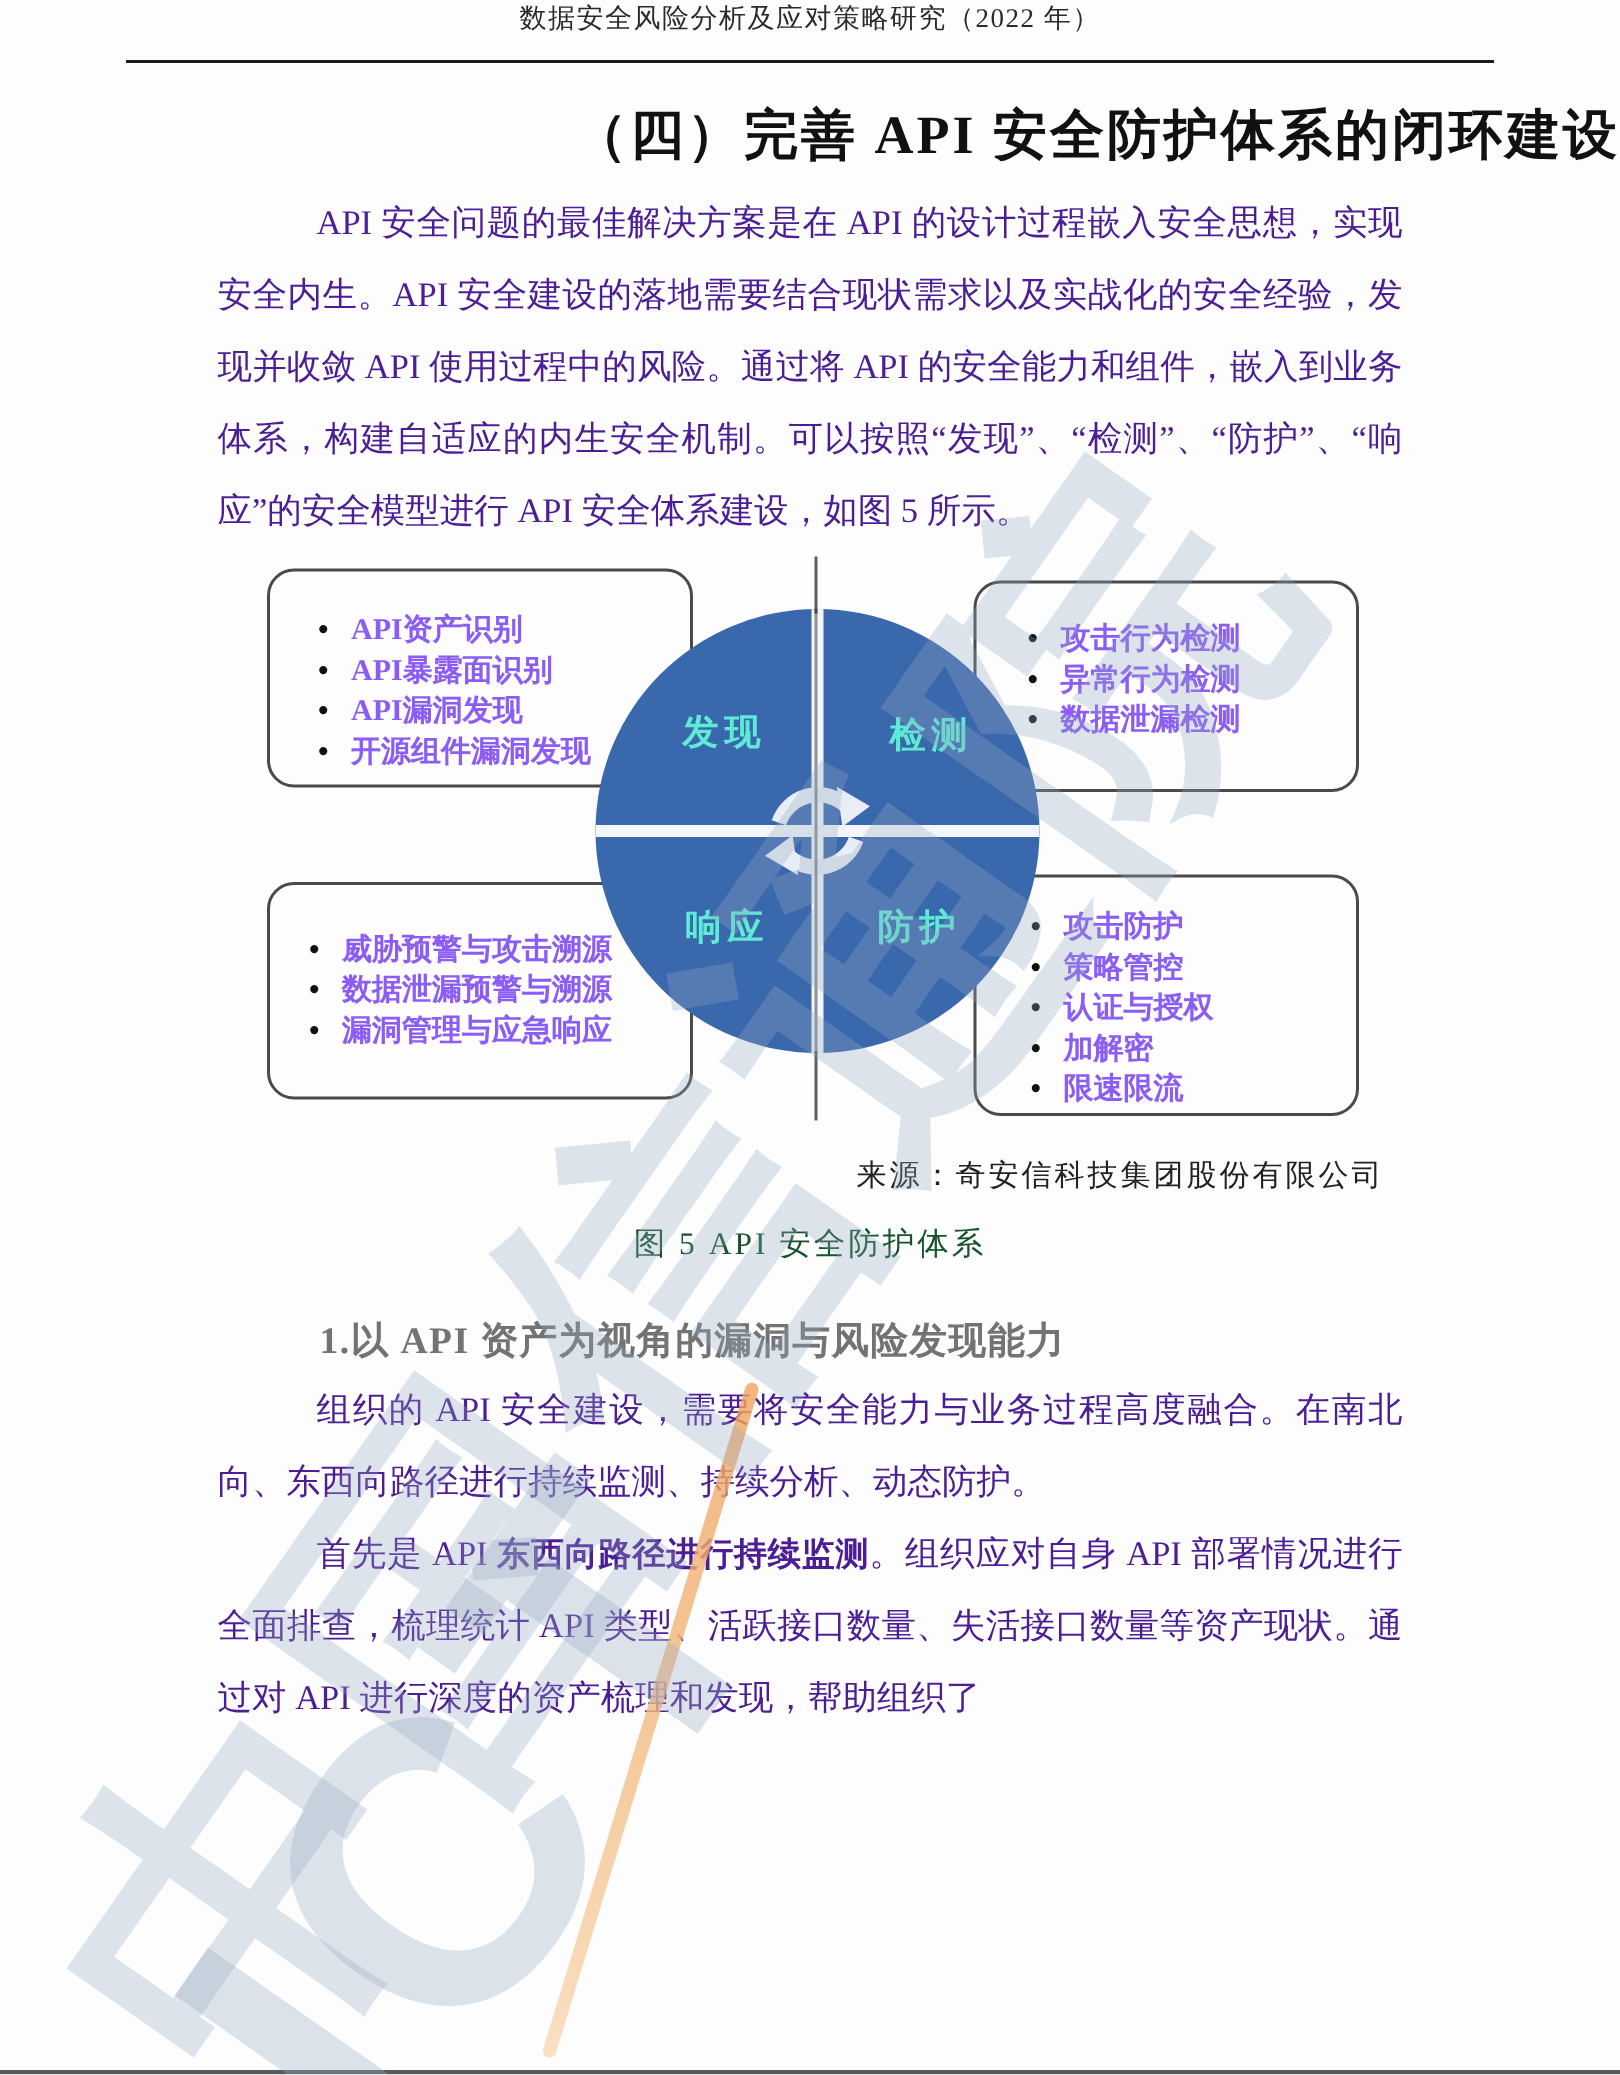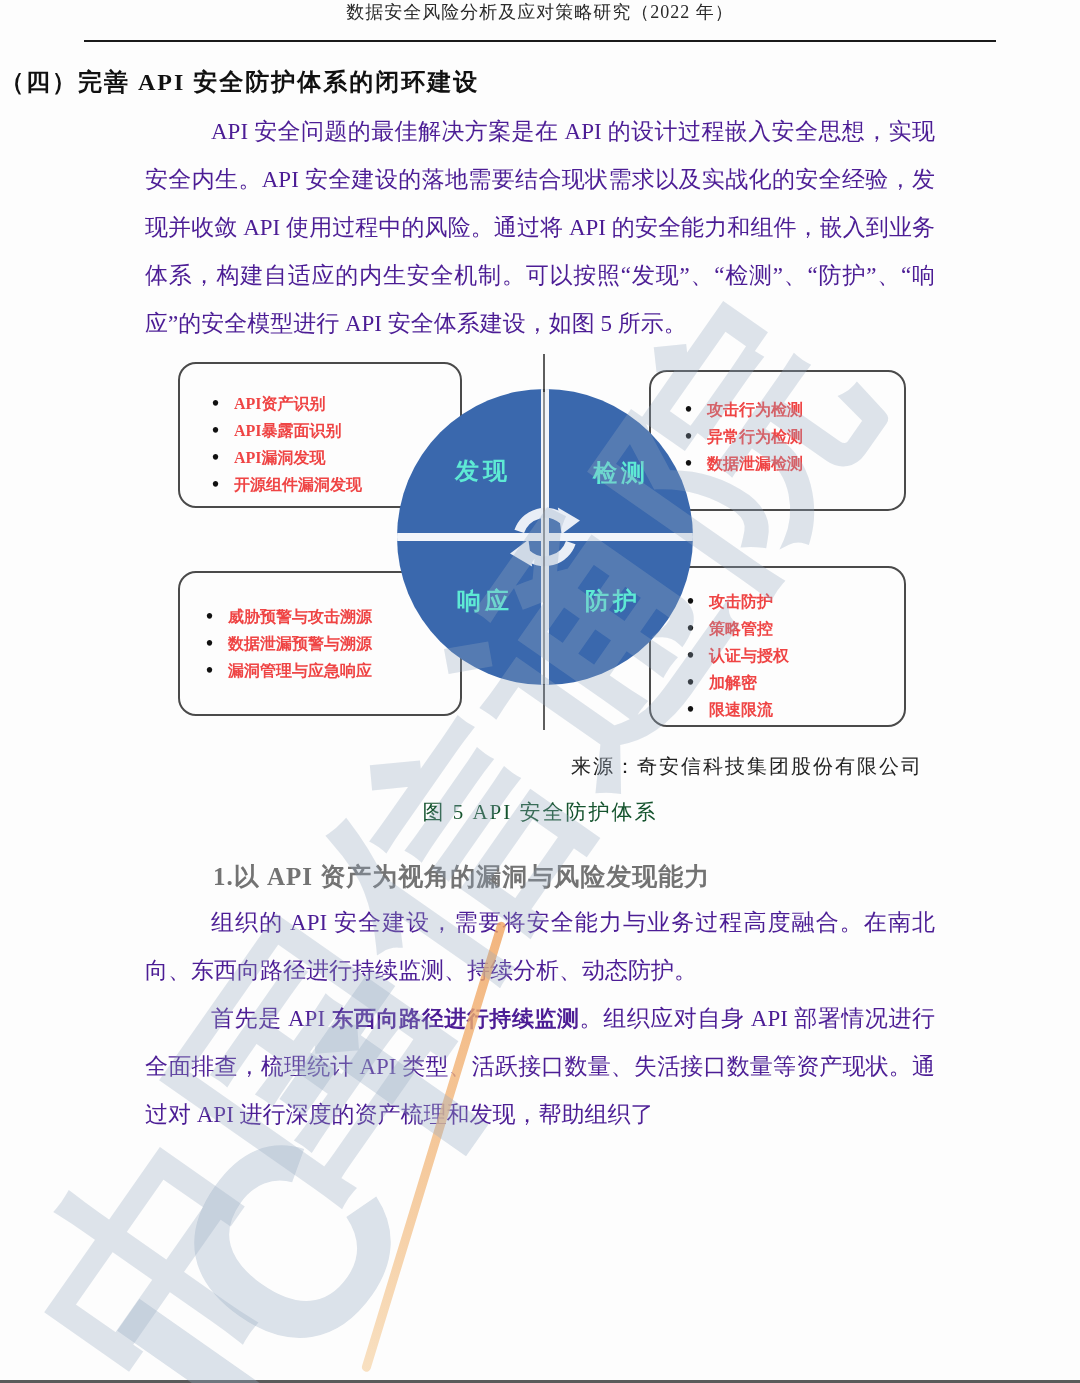--- a/index.html
+++ b/index.html
@@ -5,39 +5,39 @@
   html,body{margin:0;padding:0;}
   body{background:#e9e9e9;font-family:"Liberation Serif","DejaVu Serif",serif;}
   .page{
     position:relative;width:1080px;height:1383px;margin:0 auto;
     background:#fdfdfd;overflow:hidden;color:#1c1c1c;
   }
   
   .header{text-align:center;font-size:18px;letter-spacing:1px;color:#2a2a2a;}
   .header-rule{width:912px;margin:16px auto 0 auto;border:none;border-top:2px solid #1b1b1b;}
   
-  .doc-title{margin-top:24px;text-align:left;font-size:24px;font-weight:bold;letter-spacing:2px;color:#111;}
+  .doc-title{margin-top:24px;text-align:right;font-size:36px;font-weight:bold;letter-spacing:2px;color:#111;}
   
   .content{width:790px;margin:0 auto;}
   .para{
     font-size:23px;line-height:48px;text-align:justify;text-indent:66px;
     margin:0;color:#4c1d95;
   }
   .para.first{margin-top:10px;}
   .bold-run{font-weight:bold;font-family:"Liberation Sans","DejaVu Sans",sans-serif;font-size:22px;}
   
   .figure{position:relative;width:1080px;height:385px;margin-top:6px;}
   .fbox{
     position:absolute;background:#fdfdfd;border:2px solid #4a4a4a;border-radius:18px;
     box-sizing:border-box;z-index:1;
   }
   .fbox ul{list-style:none;margin:0;padding:0;}
   .fbox li{
-    position:relative;font-size:16px;font-weight:bold;line-height:27px;
-    padding-left:26px;color:#ef4444;white-space:nowrap;
+    position:relative;font-size:20px;font-weight:bold;line-height:27px;
+    padding-left:26px;color:#8b5cf6;white-space:nowrap;
   }
   .fbox li::before{
     content:"•";position:absolute;left:4px;top:0;font-size:20px;color:#111;
   }
   .box-tl{left:178px;top:8px;width:284px;height:146px;padding:26px 10px 0 28px;}
   .box-tr{left:649px;top:16px;width:257px;height:141px;padding:24px 10px 0 30px;}
   .box-bl{left:178px;top:217px;width:284px;height:145px;padding:30px 10px 0 22px;}
   .box-br{left:649px;top:212px;width:257px;height:161px;padding:20px 10px 0 32px;}
   .quad-circle{
     position:absolute;left:397px;top:35px;width:296px;height:296px;border-radius:50%;

